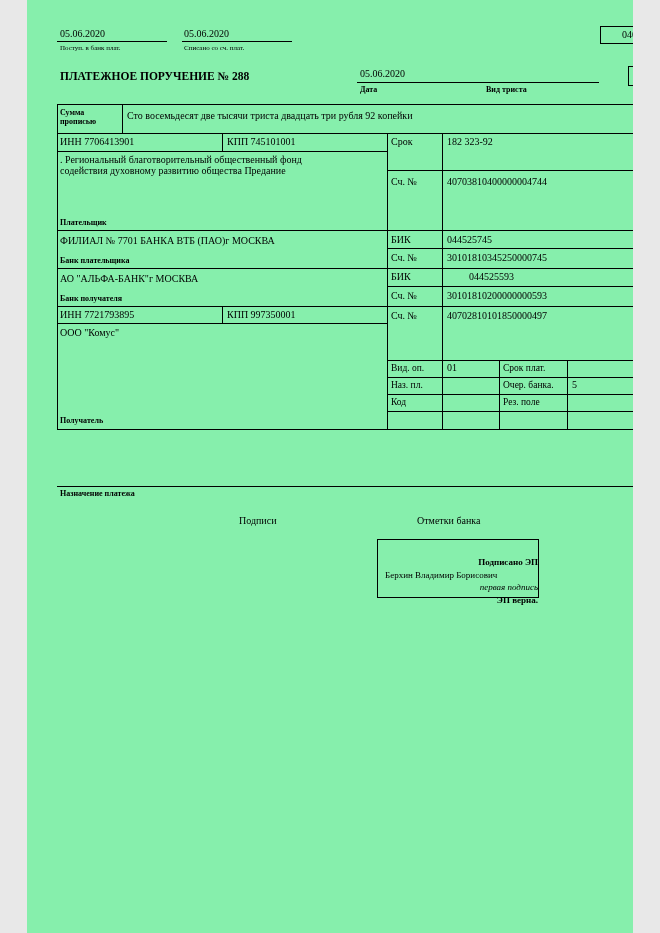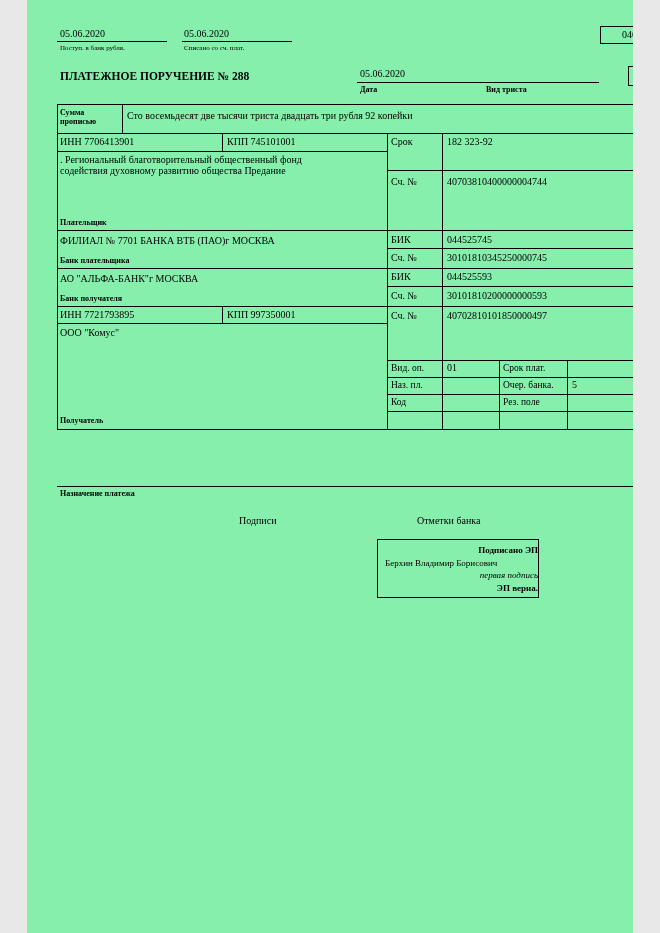--- a/index.html
+++ b/index.html
@@ -16,31 +16,31 @@
   .ital { font-style:italic; }
   .ctr { text-align:right; }
   .hl { position:absolute; height:0; border-top:1px solid #000; }
   .vl { position:absolute; width:0; border-left:1px solid #000; }
   .box { position:absolute; border:1px solid #000; }
   .stamp-blue { position:absolute; left:30px; top:511px; width:158px; min-height:121px;
     border:1px solid var(--stamp-blue,#0b0bc8); color:var(--stamp-blue,#0b0bc8);
     font-size:8.5px; line-height:12.5px; padding:4px 4px; }
   .sline { min-height:12.5px; white-space:normal; }
   .stamp-sig { position:absolute; left:350px; top:539px; width:162px; height:59px;
-    border:1px solid #000; font-size:9px; line-height:12.5px; padding-top:4px; }
+    border:1px solid #000; font-size:9px; line-height:12.5px; padding-top:16px; }
   .ss-name { padding-left:7px; }
 </style>
 </head>
 <body>
 
 <div class="page">
 
   <div class="txt" style="left:33px;top:28px">05.06.2020</div>
   <div class="hl" style="left:30px;top:41px;width:110px"></div>
-  <div class="txt f7" style="left:33px;top:44px">Поступ. в банк рубля.</div>
+  <div class="txt f7" style="left:33px;top:44px">Поступ. в банк плат.</div>
 
   <div class="txt" style="left:157px;top:28px">05.06.2020</div>
   <div class="hl" style="left:155px;top:41px;width:110px"></div>
   <div class="txt f7" style="left:157px;top:44px">Списано со сч. плат.</div>
 
   <div class="box ctr" style="left:573px;top:26px;width:58px;height:18px;font-size:10px;line-height:16px">
     <span>0401060</span>
   </div>
 
   <div class="txt bold f11" style="left:33px;top:70px">ПЛАТЕЖНОЕ ПОРУЧЕНИЕ № 288</div>
@@ -90,21 +90,21 @@
   <div class="txt" style="left:33px;top:235px">ФИЛИАЛ № 7701 БАНКА ВТБ (ПАО)г МОСКВА</div>
   <div class="txt f8" style="left:33px;top:256px">Банк плательщика</div>
   <div class="txt" style="left:364px;top:234px">БИК</div>
   <div class="txt" style="left:420px;top:234px">044525745</div>
   <div class="txt" style="left:364px;top:252px">Сч. №</div>
   <div class="txt" style="left:420px;top:252px">30101810345250000745</div>
 
   <div class="txt" style="left:33px;top:273px">АО "АЛЬФА-БАНК"г МОСКВА</div>
   <div class="txt f8" style="left:33px;top:294px">Банк получателя</div>
   <div class="txt" style="left:364px;top:271px">БИК</div>
-  <div class="txt" style="left:420px;top:271px">044525593</div>
+  <div class="txt" style="left:442px;top:271px">044525593</div>
   <div class="txt" style="left:364px;top:290px">Сч. №</div>
   <div class="txt" style="left:420px;top:290px">30101810200000000593</div>
 
   <div class="txt" style="left:33px;top:309px">ИНН 7721793895</div>
   <div class="txt" style="left:200px;top:309px">КПП 997350001</div>
   <div class="txt" style="left:364px;top:310px">Сч. №</div>
   <div class="txt" style="left:420px;top:310px">40702810101850000497</div>
   <div class="txt" style="left:33px;top:327px">ООО "Комус"</div>
   <div class="txt f8" style="left:33px;top:416px">Получатель</div>
 

